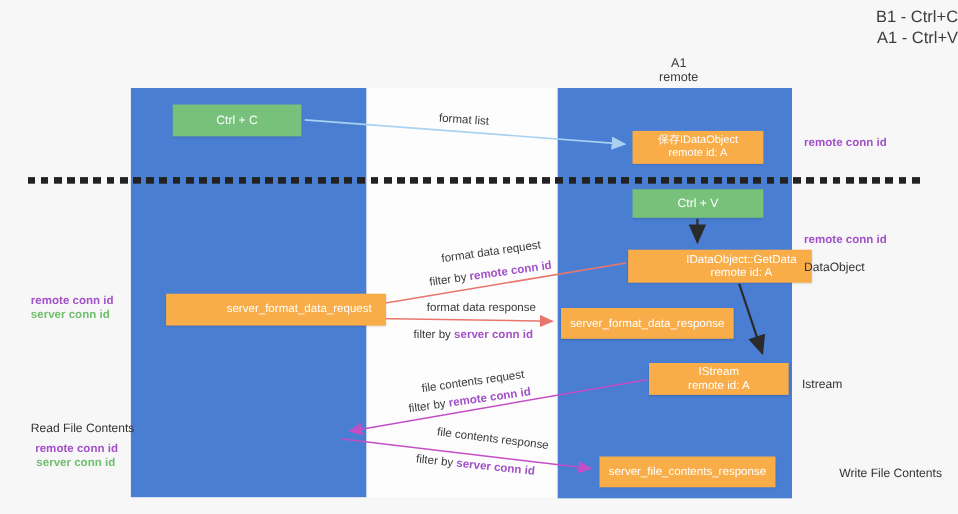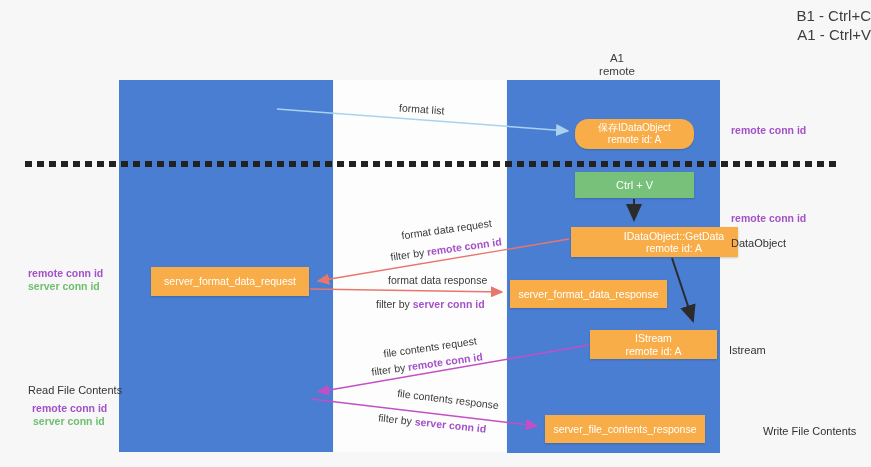--- a/index.html
+++ b/index.html
@@ -60,32 +60,35 @@
     </defs>
     <line x1="277" y1="109" x2="568" y2="131" stroke="#a8d2f0" stroke-width="1.5" marker-end="url(#m-blue)"></line>
     <line x1="634" y1="199" x2="634" y2="220" stroke="#2b2b2b" stroke-width="2" marker-end="url(#m-black)"></line>
     <line x1="672" y1="258" x2="693" y2="321" stroke="#2b2b2b" stroke-width="2" marker-end="url(#m-black)"></line>
     <line x1="569" y1="239" x2="318" y2="281" stroke="#e8766d" stroke-width="1.4" marker-end="url(#m-red)"></line>
     <line x1="310" y1="289" x2="502" y2="292" stroke="#e8766d" stroke-width="1.4" marker-end="url(#m-red)"></line>
     <line x1="589" y1="345" x2="318" y2="392" stroke="#c44fc4" stroke-width="1.4" marker-end="url(#m-mag)"></line>
     <line x1="311" y1="399" x2="537" y2="426" stroke="#c44fc4" stroke-width="1.4" marker-end="url(#m-mag)"></line>
   </svg>
 
-  <div class="abs node orange" style="left:575px;top:119px;width:119px;height:30px;font-size:10px;border-radius:13px;">
+  <div class="abs node green" style="left:157px;top:95px;width:117px;height:29px;">
+    <div>Ctrl + C</div>
+  </div>
+  <div class="abs node orange" style="left:575px;top:119px;width:119px;height:30px;font-size:10px;">
     <div>保存IDataObject</div>
     <div>remote id: A</div>
   </div>
   <div class="abs node green" style="left:575px;top:172px;width:119px;height:26px;justify-content:center;">
     <div>Ctrl + V</div>
   </div>
   <div class="abs node orange" style="left:571px;top:227px;width:128px;height:30px;padding-left:39px;">
     <div>IDataObject::GetData</div>
     <div>remote id: A</div>
   </div>
-  <div class="abs node orange" style="left:151px;top:267px;width:158px;height:29px;">
+  <div class="abs node orange" style="left:151px;top:267px;width:158px;height:29px;padding-left:42px;">
     <div>server_format_data_request</div>
   </div>
   <div class="abs node orange" style="left:510px;top:280px;width:157px;height:28px;">
     <div>server_format_data_response</div>
   </div>
   <div class="abs node orange" style="left:590px;top:330px;width:127px;height:29px;">
     <div>IStream</div>
     <div>remote id: A</div>
   </div>
   <div class="abs node orange" style="left:545px;top:415px;width:160px;height:28px;text-align:right;">

